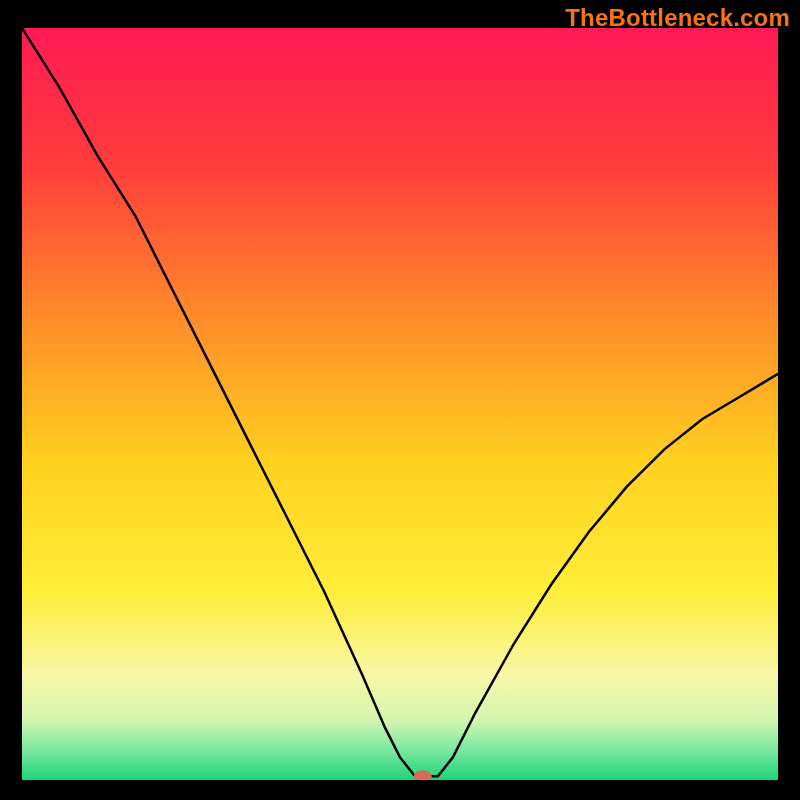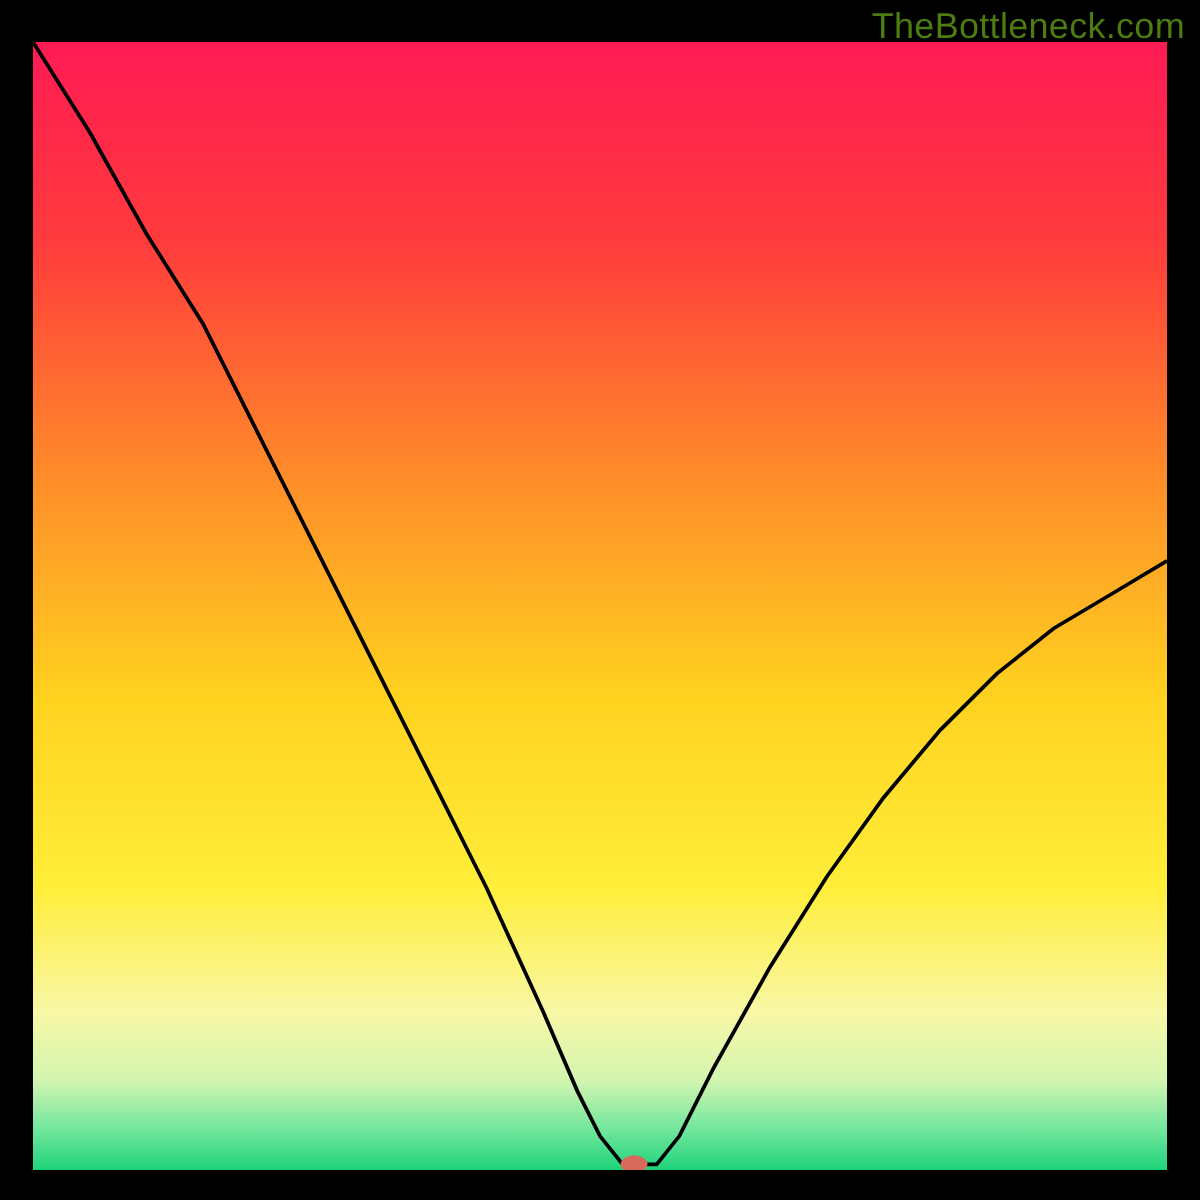--- a/index.html
+++ b/index.html
@@ -14,23 +14,23 @@
   .frame {
     position: relative;
     width: 800px;
     height: 800px;
     background: #000;
   }
   .watermark {
     position: absolute;
     top: 4px;
     right: 10px;
-    color: #4d7c0f;
+    color: #f97316;
     font-size: 24px;
-    font-weight: normal;
+    font-weight: bold;
     z-index: 5;
     letter-spacing: 0.2px;
   }
   .plot-area {
     position: absolute;
     left: 22px;
     top: 28px;
     width: 756px;
     height: 752px;
     overflow: hidden;

